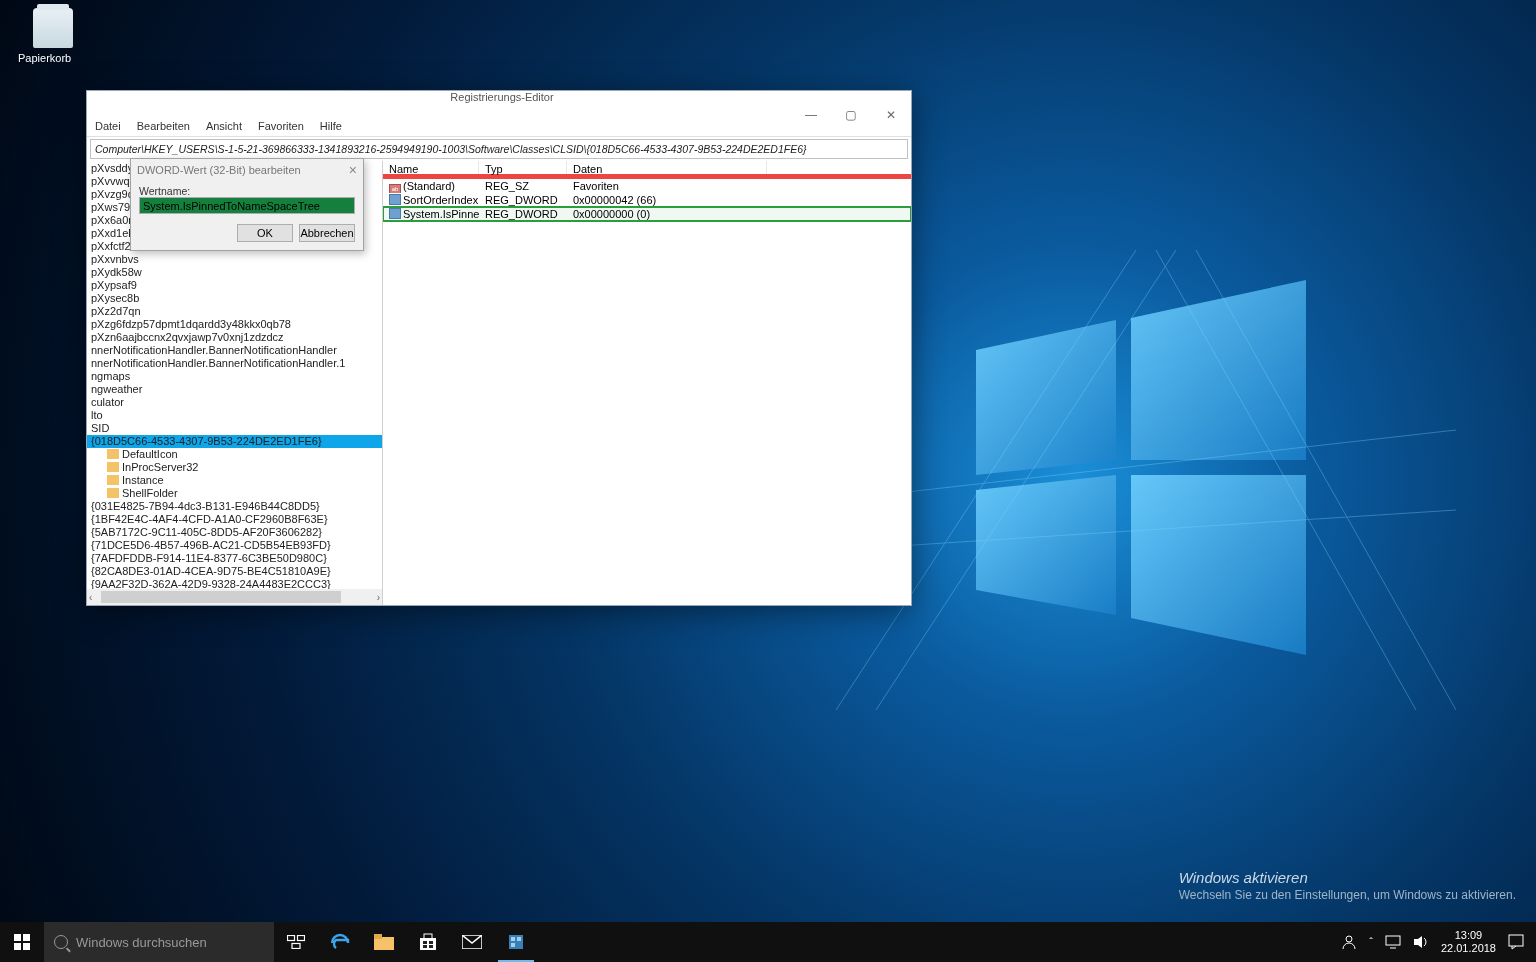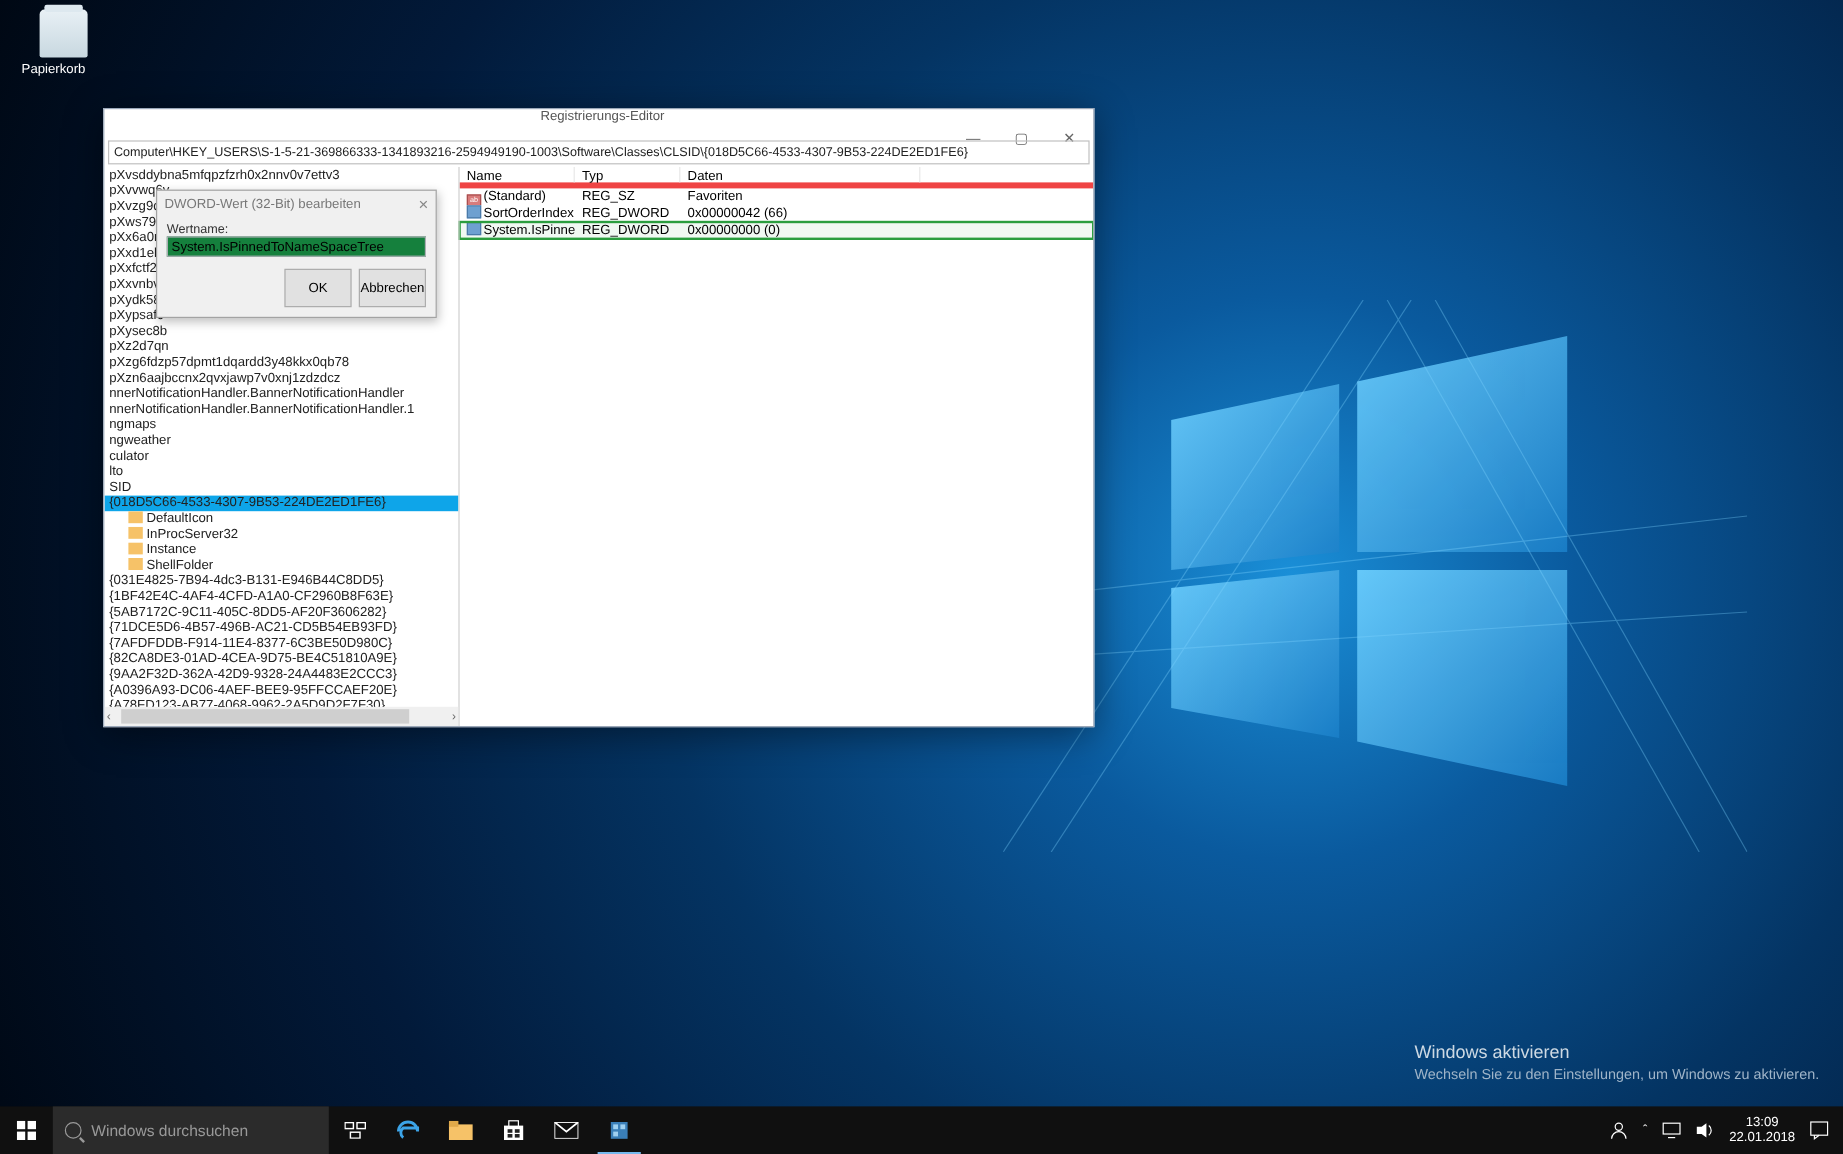--- a/index.html
+++ b/index.html
@@ -10,21 +10,21 @@
 .beams { position: absolute; top: 250px; right: 80px; width: 620px; height: 460px; pointer-events: none; }
 .beams svg { width: 100%; height: 100%; }
 
 
 .desktop-icon { position: absolute; top: 8px; left: 18px; width: 70px; text-align: left; color: #fff; font-size: 11px; }
 .desktop-icon .bin { width: 40px; height: 40px; margin: 0 auto 4px; background: linear-gradient(#e8f0f5, #c8d8e0); border-radius: 4px 4px 2px 2px; position: relative; }
 .desktop-icon .bin::before { content: ""; position: absolute; top: -4px; left: 4px; right: 4px; height: 6px; background: #dde8ef; border-radius: 2px; }
 
 
 .watermark { position: absolute; right: 20px; bottom: 60px; color: #9fb4c8; text-align: left; }
-.watermark h4 { font-weight: 400; font-size: 15px; color: #cdd9e3; margin-bottom: 2px; }
+.watermark h4 { font-weight: 400; font-size: 15px; color: #cdd9e3; margin-bottom: 2px; font-style: italic; }
 .watermark p { font-size: 12px; }
 
 
 .taskbar { position: absolute; left: 0; right: 0; bottom: 0; height: 40px; background: #101010; display: flex; align-items: center; color: #fff; }
 .start-btn { width: 44px; height: 40px; display: flex; align-items: center; justify-content: center; }
 .start-btn svg { width: 16px; height: 16px; }
 .search-box { background: #2b2b2b; height: 40px; width: 230px; display: flex; align-items: center; padding: 0 10px; font-size: 13px; color: #999; }
 .search-box .circ { width: 14px; height: 14px; border: 1.5px solid #999; border-radius: 50%; margin-right: 8px; position: relative; }
 .search-box .circ::after { content: ""; position: absolute; width: 5px; height: 1.5px; background: #999; bottom: -2px; right: -4px; transform: rotate(45deg); }
 .task-icon { width: 44px; height: 40px; display: flex; align-items: center; justify-content: center; position: relative; }
@@ -35,21 +35,21 @@
 .clock { flex-direction: column; justify-content: center; line-height: 1.2; text-align: center; }
 
 
 .window { position: absolute; top: 90px; left: 86px; width: 826px; height: 516px; background: #fff; border: 1px solid #9aa7b8; box-shadow: 0 6px 30px rgba(0,0,0,0.45); display: flex; flex-direction: column; }
 .titlebar { height: 24px; display: flex; align-items: center; padding-left: 6px; font-size: 11px; color: #555; flex-direction: column; }
 .titlebar-icon { width: 14px; height: 14px; background: #4a90d9; margin-right: 6px; display: inline-block; }
 .winbtns { margin-left: auto; display: flex; }
 .winbtns div { width: 40px; height: 24px; display: flex; align-items: center; justify-content: center; font-size: 12px; color: #666; }
 .menubar { height: 22px; display: flex; align-items: center; font-size: 11px; color: #333; border-bottom: 1px solid #e0e0e0; }
 .menubar span { padding: 0 8px; }
-.addr { height: 20px; border: 1px solid #c0c0c0; margin: 2px 3px; font-size: 10.5px; padding: 1px 4px; display: flex; align-items: center; color: #222; white-space: nowrap; overflow: hidden; }
+.addr { height: 20px; border: 1px solid #c0c0c0; margin: 2px 3px; font-size: 10.5px; padding: 1px 4px; display: flex; align-items: center; color: #222; white-space: nowrap; overflow: hidden; font-style: italic; }
 .panes { flex: 1; display: flex; overflow: hidden; }
 .tree { width: 296px; border-right: 1px solid #d0d0d0; font-size: 11px; color: #222; overflow: hidden; position: relative; }
 .tree-inner { padding: 1px 0; }
 .tree-item { padding: 0 4px; line-height: 13px; height: 13px; white-space: nowrap; overflow: hidden; }
 .tree-item.selected { background: #0ea5e9; }
 .tree-item.indent { padding-left: 20px; }
 .folder-ico { display: inline-block; width: 12px; height: 10px; background: #f6c268; margin-right: 3px; vertical-align: -1px; }
 .tree-scroll { position: absolute; bottom: 0; left: 0; right: 0; height: 16px; background: #f0f0f0; display: flex; align-items: center; font-size: 10px; color: #666; padding: 0 2px; }
 .tree-scroll .thumb { position: absolute; left: 14px; width: 240px; height: 12px; background: #cfcfcf; top: 2px; }
 .listview { flex: 1; font-size: 11px; }
@@ -71,21 +71,21 @@
 .dlg-title .x { margin-left: auto; color: #888; font-size: 14px; }
 .dlg-body { padding: 2px 8px 8px; }
 .dlg-body label { display: block; margin-top: 2px; font-size: 10.5px; }
 .dlg-body input[type=text] { width: 100%; border: 1px solid #abadb3; padding: 1px 3px; font-size: 11px; height: 17px; background: #15803d; }
 .dlg-row { display: flex; margin-top: 4px; gap: 12px; }
 .fieldset { border: 1px solid #d0d0d0; padding: 4px 8px 6px; margin-top: -2px; }
 .fieldset legend { font-size: 10.5px; padding: 0 2px; }
 .radio-row { display: flex; align-items: center; font-size: 10.5px; margin: 1px 0; }
 .radio-row input { margin-right: 4px; }
 .dlg-btns { display: flex; justify-content: flex-end; gap: 6px; margin-top: 10px; }
-.dlg-btns button { width: 56px; height: 32px; font-size: 11px; background: #e1e1e1; border: 1px solid #adadad; }
+.dlg-btns button { width: 56px; height: 18px; font-size: 11px; background: #e1e1e1; border: 1px solid #adadad; }
 .wert-col { width: 96px; }
 .basis-col { flex: 1; }
 </style>
 </head>
 <body>
 
 <div class="beams">
 <svg viewBox="0 0 620 460">
   <defs>
         <linearGradient id="g1" x1="0" y1="0" x2="1" y2="1">
@@ -122,20 +122,27 @@
 
 <div class="window">
   <div class="titlebar">
     <span class="titlebar-icon"></span>
     <span>Registrierungs-Editor</span>
     <div class="winbtns">
       <div>—</div>
       <div>▢</div>
       <div>✕</div>
     </div>
+  </div>
+  <div class="menubar">
+    <span>Datei</span>
+    <span>Bearbeiten</span>
+    <span>Ansicht</span>
+    <span>Favoriten</span>
+    <span>Hilfe</span>
   </div>
   <div class="addr">
       <span>Computer\HKEY_USERS\S-1-5-21-369866333-1341893216-2594949190-1003\Software\Classes\CLSID\{018D5C66-4533-4307-9B53-224DE2ED1FE6}</span>
     </div>
   <div class="panes">
     <div class="tree">
       <div class="tree-inner" id="tree-inner">
           <div class="tree-item">pXvsddybna5mfqpzfzrh0x2nnv0v7ettv3</div>
           <div class="tree-item">pXvvwq6v</div>
           <div class="tree-item">pXvzg9q0</div>

